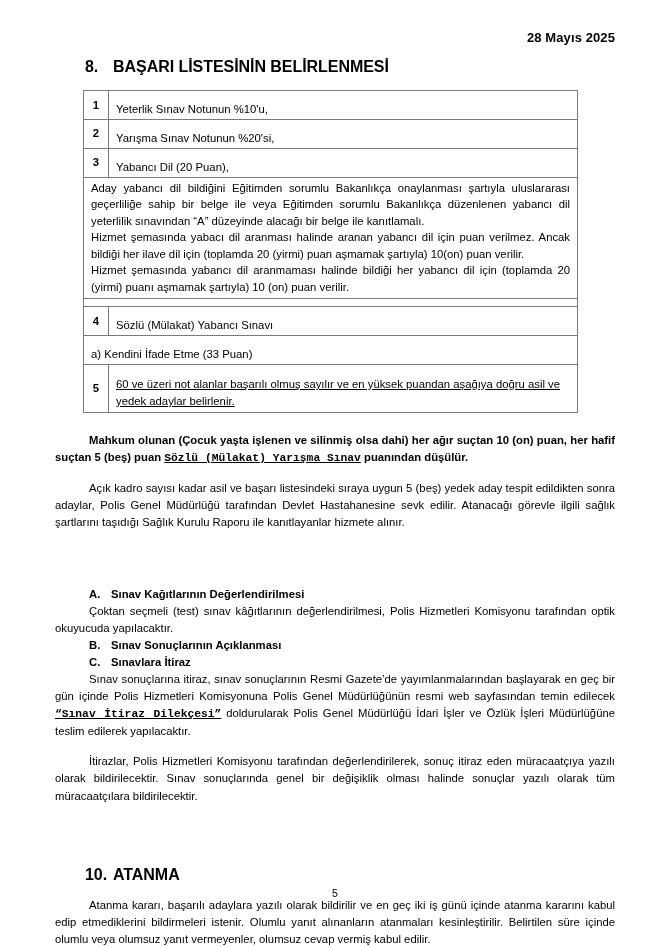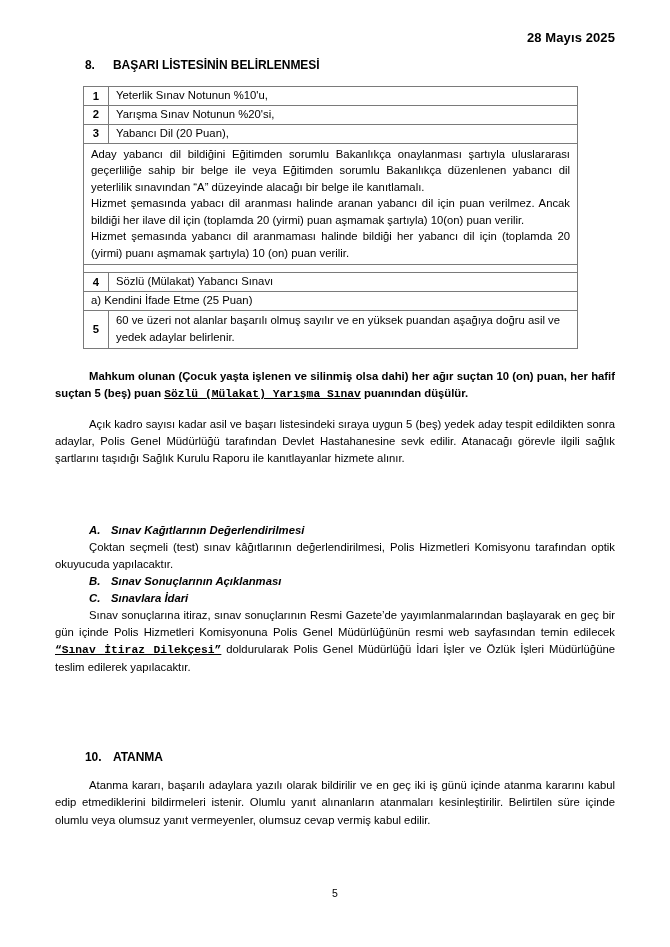--- a/index.html
+++ b/index.html
@@ -22,61 +22,62 @@
   }
   .doc-date {
     text-align: right;
     font-weight: bold;
     font-size: 13px;
     letter-spacing: 0.1px;
     margin: 0 0 10px 0;
   }
   .section-heading {
     font-weight: bold;
-    font-size: 12px;
+    font-size: 16px;
     margin: 13px 0 0 0;
     padding-left: 28px;
     text-indent: -28px;
     margin-left: 30px;
     letter-spacing: -0.05px;
   }
   .section-heading .num {
     display: inline-block;
     width: 28px;
     text-indent: 0;
   }
   .score-table {
     border-collapse: collapse;
     width: 495px;
     margin: 14px 0 0 28px;
     table-layout: fixed;
   }
   .score-table td {
     border: 1px solid #7a7a7a;
     font-size: 11.3px;
-    padding: 1px 5px 2px 7px;
+    padding: 11px 5px 2px 7px;
     vertical-align: middle;
     line-height: 1.32;
   }
   .score-table td.idx {
     width: 20px;
     text-align: center;
     font-weight: bold;
     padding: 1px 2px;
   }
   .score-table td.para {
     text-align: justify;
     padding: 2px 7px 3px 7px;
     line-height: 1.46;
   }
   .score-table td.plain {
     padding-left: 7px;
   }
   .score-table td.tall {
     line-height: 1.5;
+    text-decoration: underline;
   }
   .score-table tr.spacer td {
     border: none;
     border-left: 1px solid #7a7a7a;
     border-right: 1px solid #7a7a7a;
     height: 7px;
     padding: 0;
   }
   p.body {
     font-size: 11.3px;
@@ -87,21 +88,20 @@
   p.body.indent {
     text-indent: 34px;
   }
   .gap-lg { height: 19px; }
   .gap-md { height: 13px; }
   .sub-heading {
     font-weight: bold;
     font-size: 11.3px;
     margin: 0 0 0 34px;
     line-height: 1.5;
-    font-style: italic;
   }
   .sub-heading .letter {
     display: inline-block;
     width: 22px;
   }
   b.strong { font-weight: bold; }
   u.ul { text-decoration: underline; font-family: Liberation Mono, monospace; }
   .page-number {
     position: absolute;
     bottom: 48px;
@@ -142,21 +142,21 @@
 Hizmet şemasında yabancı dil aranmaması halinde bildiği her yabancı dil için (toplamda 20 (yirmi) puanı aşmamak şartıyla) 10 (on) puan verilir.</td>
       </tr>
       <tr class="spacer">
         <td colspan="2"></td>
       </tr>
       <tr>
         <td class="idx">4</td>
         <td class="plain">Sözlü (Mülakat) Yabancı Sınavı</td>
       </tr>
       <tr>
-        <td class="plain" colspan="2">a) Kendini İfade Etme (25 Puan)</td>
+        <td class="plain" colspan="2">a) Kendini İfade Etme (33 Puan)</td>
       </tr>
       <tr>
         <td class="idx">5</td>
         <td class="plain tall">60 ve üzeri not alanlar başarılı olmuş sayılır ve en yüksek puandan aşağıya doğru asil ve yedek adaylar belirlenir.</td>
       </tr>
     </tbody>
   </table>
 
   <div class="gap-lg"></div>
 
@@ -176,27 +176,28 @@
   </div>
 
   <p class="body indent">Çoktan seçmeli (test) sınav kâğıtlarının değerlendirilmesi, Polis Hizmetleri Komisyonu tarafından optik okuyucuda yapılacaktır.</p>
 
   <div class="sub-heading">
     <span class="letter">B.</span><span>Sınav Sonuçlarının Açıklanması</span>
   </div>
 
 
   <div class="sub-heading">
-    <span class="letter">C.</span><span>Sınavlara İdari</span>
+    <span class="letter">C.</span><span>Sınavlara İtiraz</span>
   </div>
 
   <p class="body indent"><span>Sınav sonuçlarına itiraz, sınav sonuçlarının Resmi Gazete’de yayımlanmalarından başlayarak en geç bir gün içinde Polis Hizmetleri Komisyonuna Polis Genel Müdürlüğünün resmi web sayfasından temin edilecek </span><b class="strong"><u class="ul">“Sınav İtiraz Dilekçesi”</u></b><span> doldurularak Polis Genel Müdürlüğü İdari İşler ve Özlük İşleri Müdürlüğüne teslim edilerek yapılacaktır.</span></p>
 
   <div class="gap-md"></div>
 
+  <p class="body indent">İtirazlar, Polis Hizmetleri Komisyonu tarafından değerlendirilerek,  sonuç itiraz eden müracaatçıya yazılı olarak bildirilecektir.  Sınav sonuçlarında genel bir değişiklik olması halinde sonuçlar yazılı olarak tüm müracaatçılara bildirilecektir.</p>
 
   <div style="height:48px"></div>
 
   <div class="section-heading">
     <span class="num">10.</span><span>ATANMA</span>
   </div>
 
   <div class="gap-md"></div>
 
   <p class="body indent">Atanma kararı, başarılı adaylara yazılı olarak bildirilir ve en geç iki iş günü içinde atanma kararını kabul edip etmediklerini bildirmeleri istenir. Olumlu yanıt alınanların atanmaları kesinleştirilir. Belirtilen süre içinde olumlu veya olumsuz yanıt vermeyenler, olumsuz cevap vermiş kabul edilir.</p>

